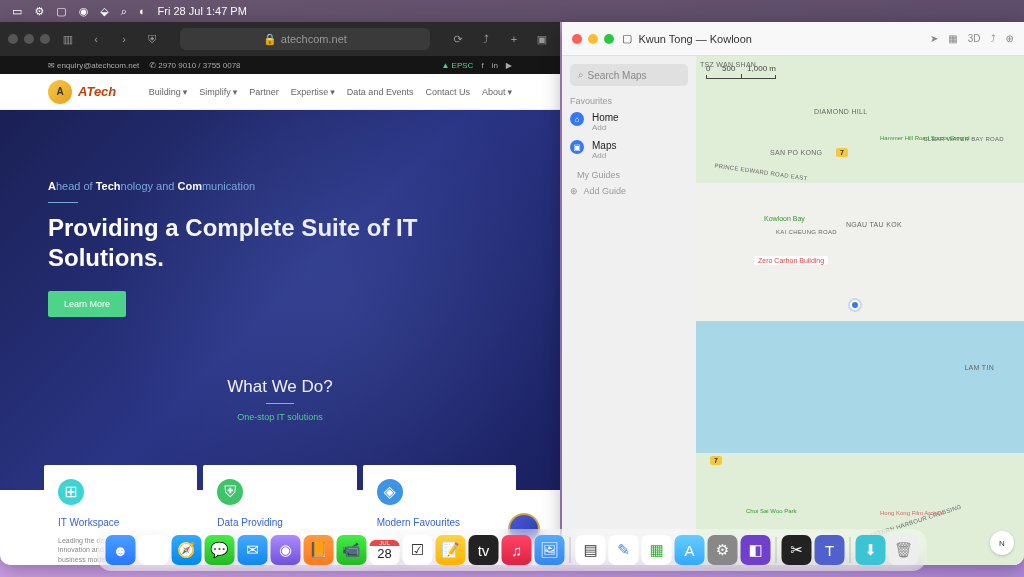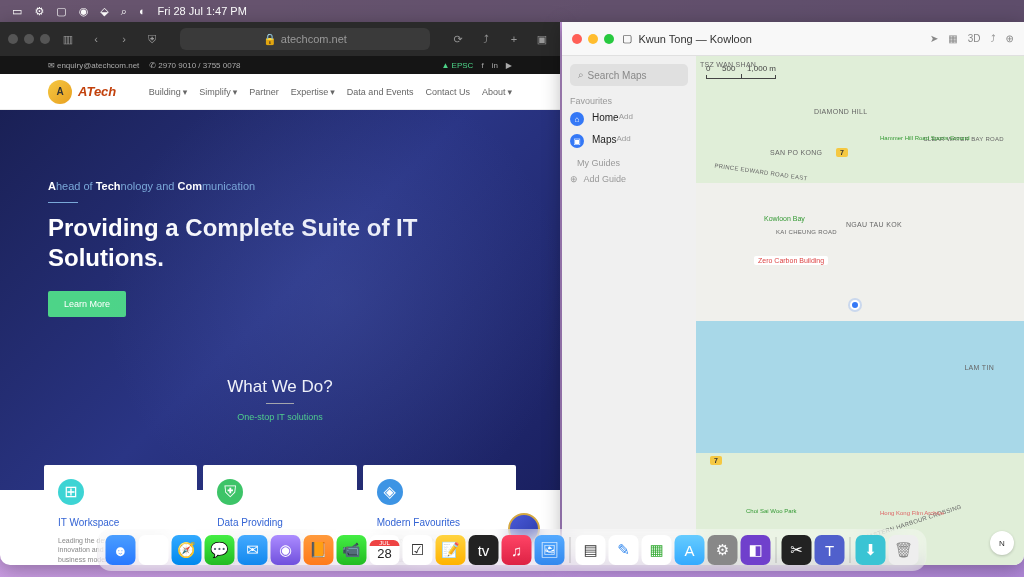--- a/index.html
+++ b/index.html
@@ -52,21 +52,21 @@
 .mtl.r{background:#ff5f56}.mtl.y{background:#ffbd2e}.mtl.g{background:#27c93f}
 .maps-title{flex:1;display:flex;align-items:center;gap:6px;font-size:11px;color:#333}
 .maps-tools{display:flex;gap:10px;color:#888;font-size:10px}
 .maps-body{flex:1;display:flex}
 .maps-sidebar{width:134px;background:#f0f0f0;padding:8px;font-size:10px}
 .search-box{width:100%;height:22px;background:#e0e0e0;border-radius:5px;display:flex;align-items:center;padding:0 8px;color:#888;font-size:10px;margin-bottom:10px}
 .fav-label{font-size:9px;color:#999;margin-bottom:6px}
 .fav-item{display:flex;gap:8px;align-items:flex-start;margin-bottom:8px}
 .fav-icon{width:14px;height:14px;border-radius:50%;display:flex;align-items:center;justify-content:center;font-size:8px;color:#fff;flex-shrink:0}
 .fav-icon.home{background:#3478f6}.fav-icon.work{background:#3478f6}
-.fav-text{display:flex;flex-direction:row}
+.fav-text{display:flex;flex-direction:column}
 .fav-text .name{font-size:10px;color:#222}
 .fav-text .sub{font-size:8px;color:#999}
 .guides-label{font-size:9px;color:#999;margin:10px 7px 6px}
 .add-guide{display:flex;align-items:center;gap:6px;font-size:9px;color:#999}
 .map-canvas{flex:1;position:relative;background:linear-gradient(180deg,#e0eed8 0%,#e0eed8 25%,#f0f0ec 25%,#f0f0ec 52%,#a8d8e8 52%,#a8d8e8 78%,#e0eed8 78%)}
 .map-label{position:absolute;font-size:7px;color:#666;font-weight:500;text-transform:uppercase;letter-spacing:0.3px}
 .scale{position:absolute;top:8px;left:10px;font-size:8px;color:#444}
 .scale-bar{width:70px;height:4px;border-left:1px solid #444;border-right:1px solid #444;border-bottom:1px solid #444;margin-top:2px;position:relative}
 .scale-bar::after{content:"";position:absolute;left:50%;bottom:0;width:1px;height:4px;background:#444}
 .user-loc{position:absolute;top:48%;left:47%;width:10px;height:10px;background:#3478f6;border:2px solid #fff;border-radius:50%;box-shadow:0 0 0 2px rgba(52,120,246,0.2)}

